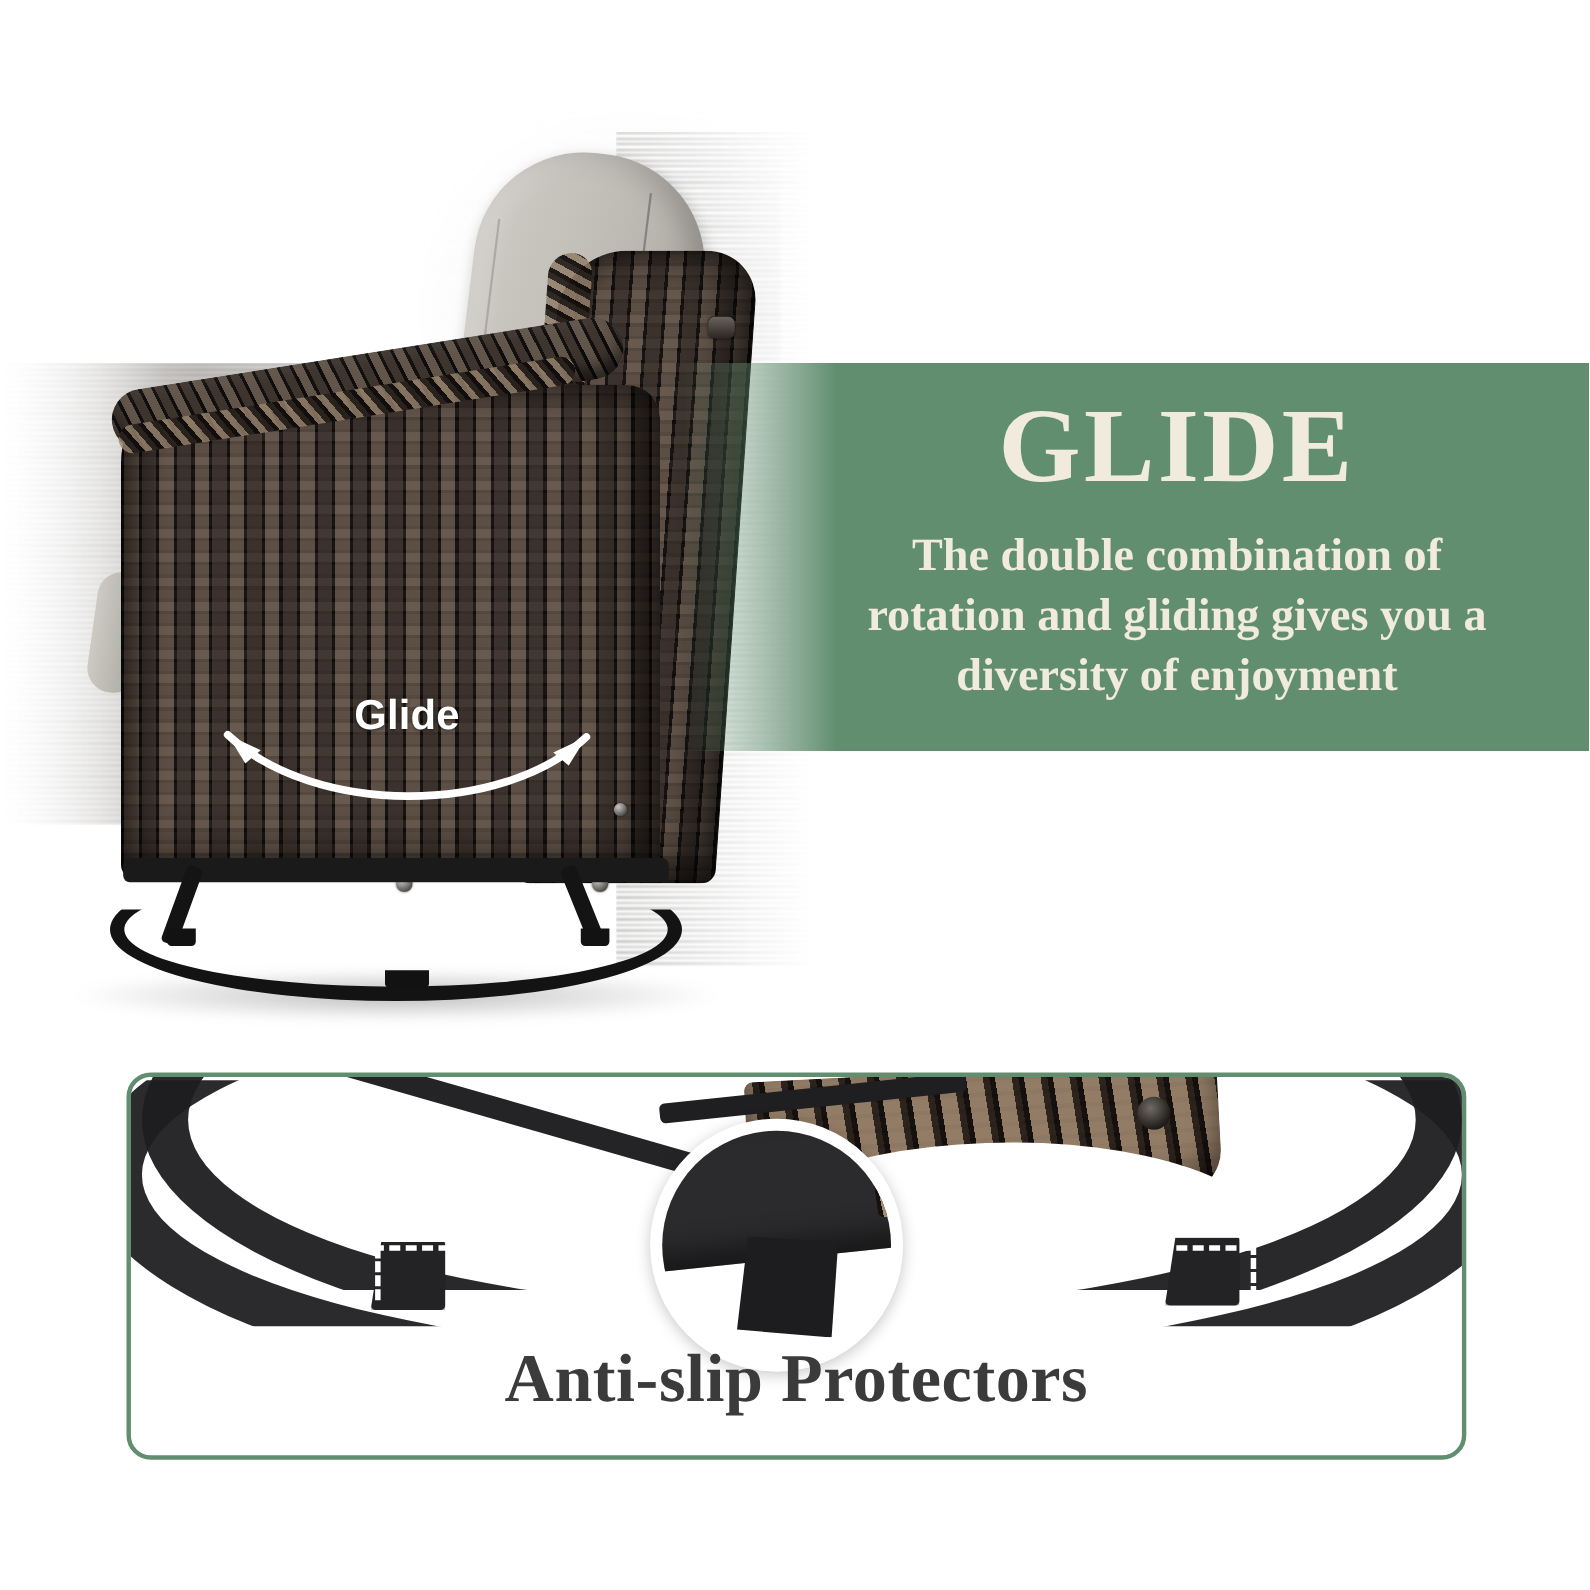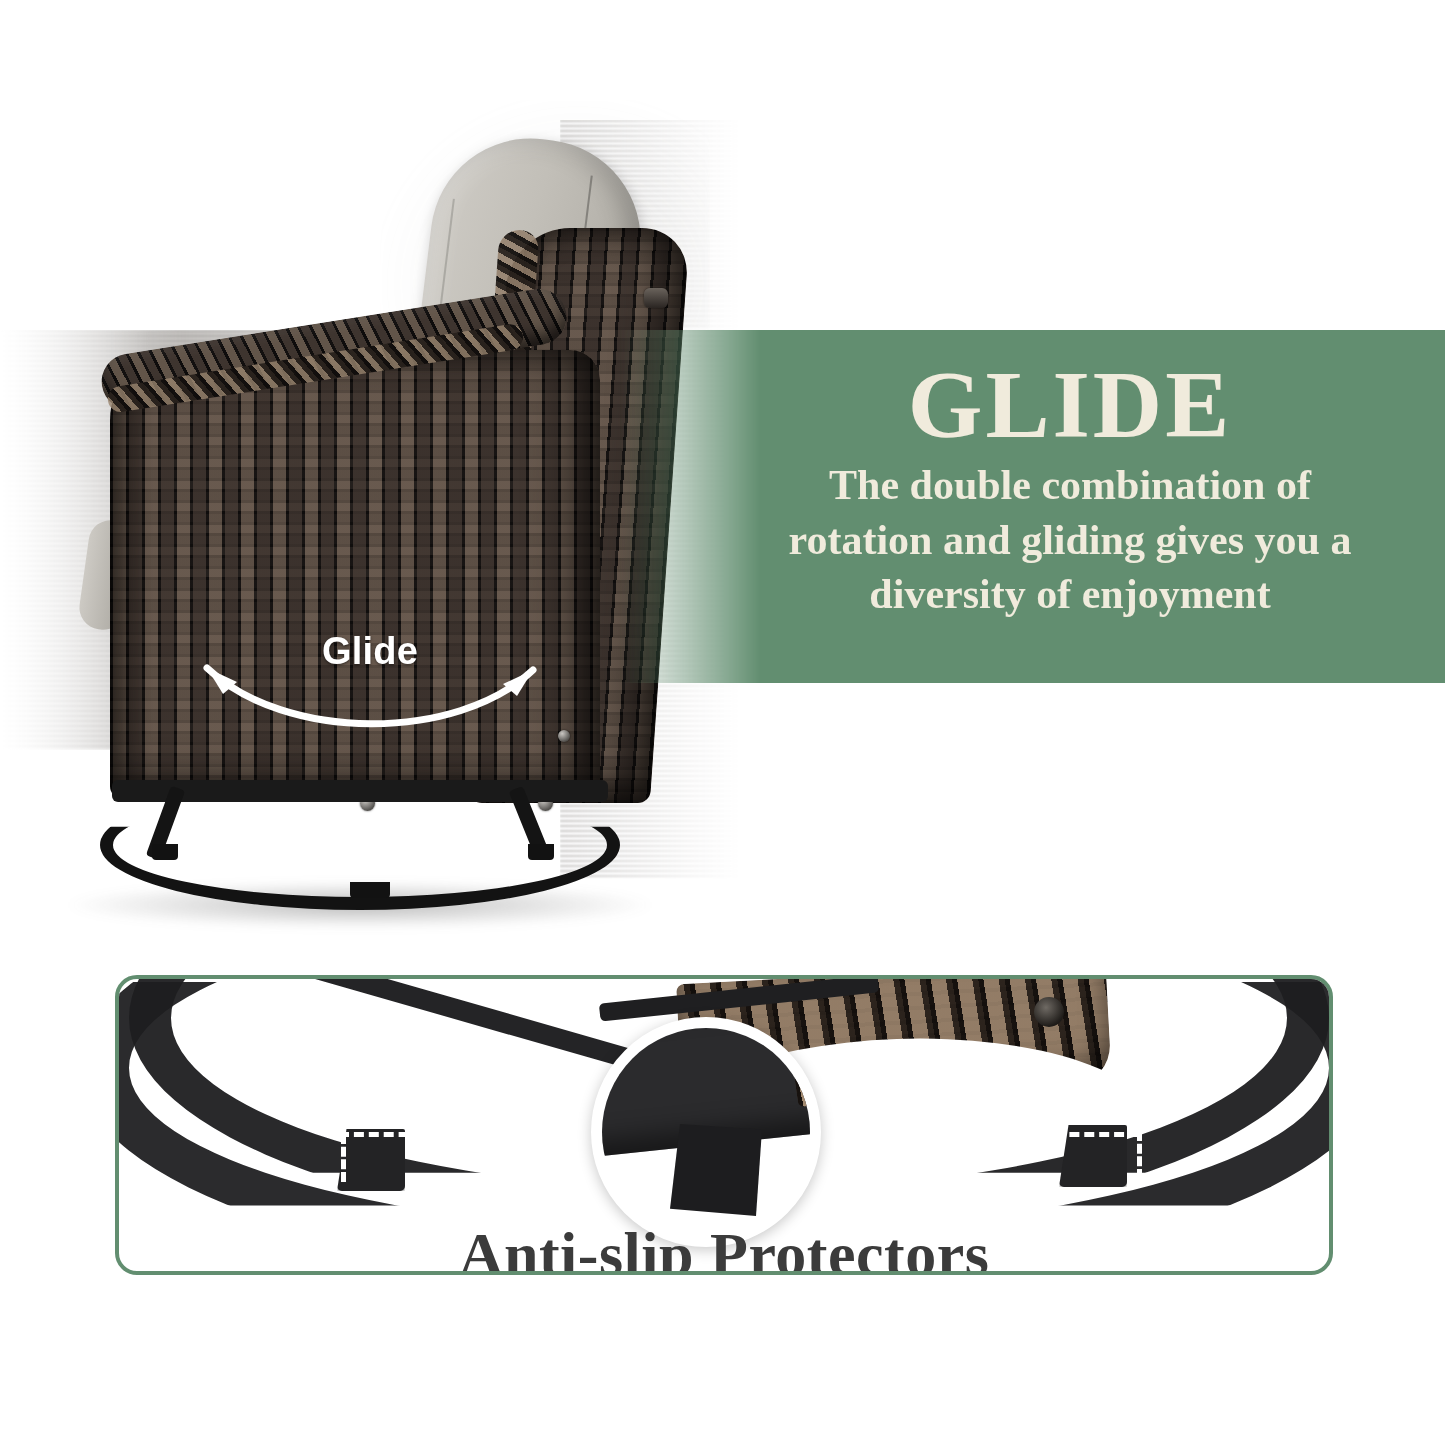--- a/index.html
+++ b/index.html
@@ -291,35 +291,35 @@
   #banner-title {
     color: #f0ebdc;
     font-family: "Liberation Serif", serif;
     font-weight: bold;
     font-size: 96px;
     line-height: 1.02;
     letter-spacing: 3px;
     text-align: center;
   }
   #banner-subtitle {
-    margin-top: 4px;
+    margin-top: 24px;
     color: #f0ebdc;
     font-family: "Liberation Serif", serif;
     font-weight: bold;
     font-size: 42px;
     line-height: 1.30;
     text-align: center;
     width: 610px;
   }
 
   
   #bottom-panel {
     position: absolute;
     left: 115px; top: 975px;
-    width: 1218px; height: 300px;
+    width: 1218px; height: 352px;
     border: 4px solid #628e70;
     border-radius: 22px;
     background: #ffffff;
     overflow: hidden;
   }
   #bottom-stage {
     position: absolute;
     left: 0; top: 0; right: 0; bottom: 0;
     overflow: hidden;
   }

